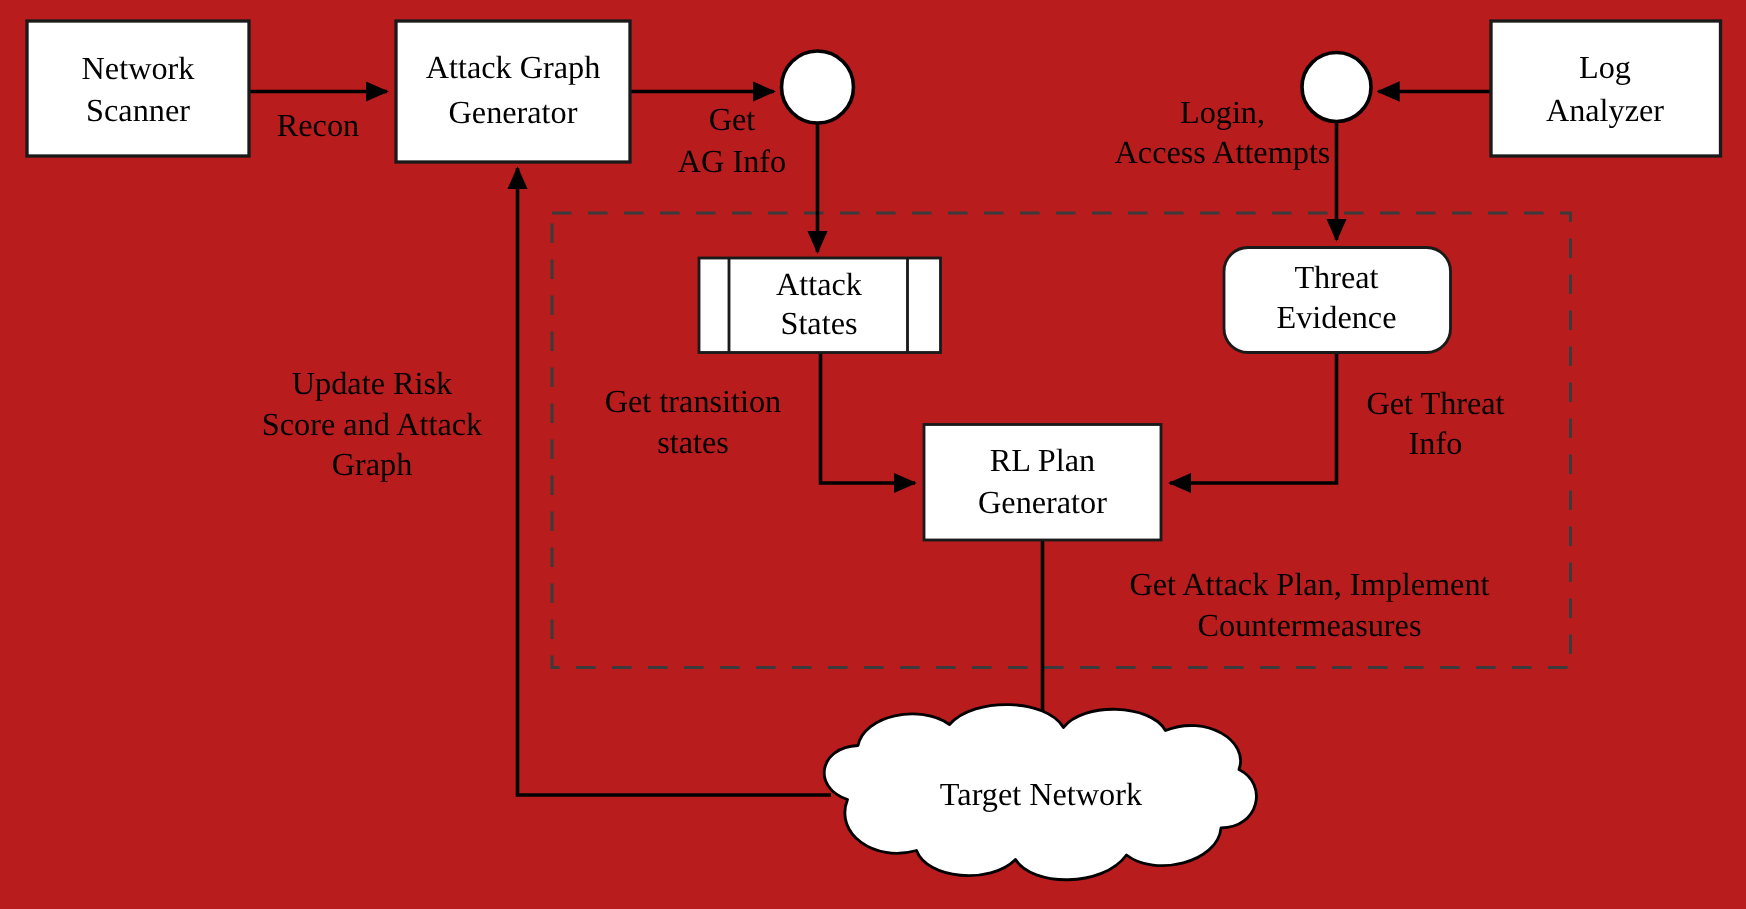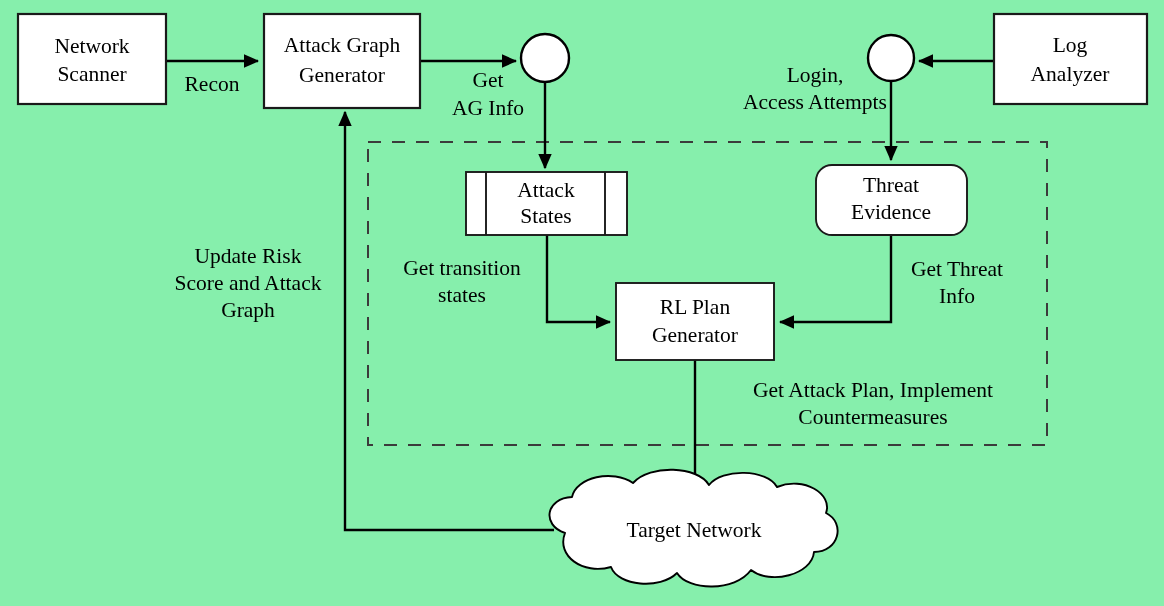--- a/index.html
+++ b/index.html
@@ -7,21 +7,21 @@
     padding: 0;
     background: #ffffff;
   }
   body {
     font-family: "Liberation Serif", "DejaVu Serif", serif;
   }
   #diagram-root {
     position: relative;
     width: 1164px;
     height: 606px;
-    background: #86efac;
+    background: #b91c1c;
     overflow: hidden;
   }
   svg#diagram-svg {
     display: block;
     width: 1164px;
     height: 606px;
   }
   .node-rect {
     fill: #ffffff;
     stroke: #1a1a1a;

